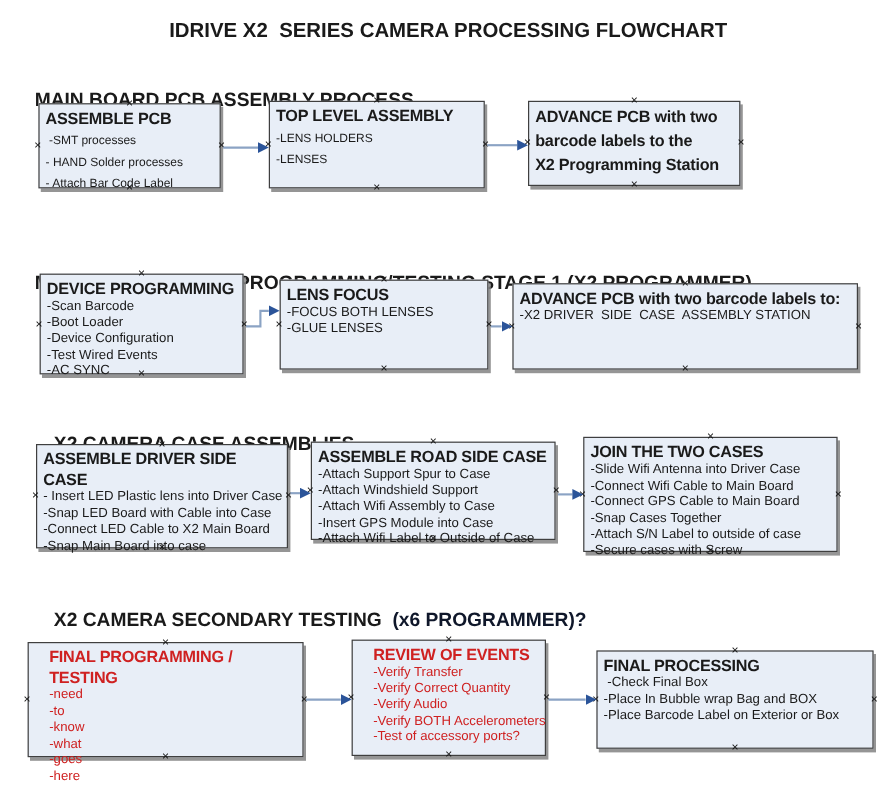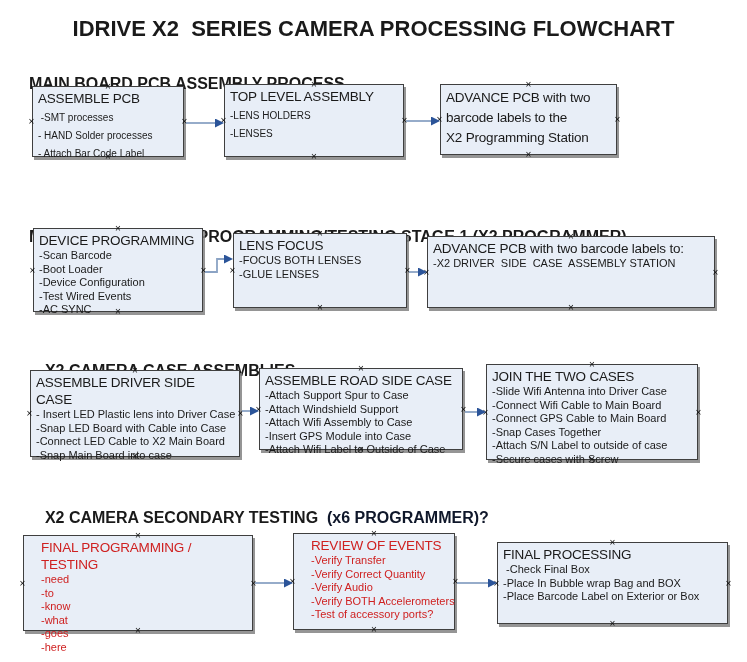--- a/index.html
+++ b/index.html
@@ -3,33 +3,33 @@
 <meta charset="utf-8">
 <title>IDRIVE X2 Flowchart</title>
 <style>
   html,body{margin:0;padding:0;}
   body{
     width:747px;height:662px;position:relative;background:#ffffff;
     font-family:"Liberation Sans",sans-serif;overflow:hidden;
   }
   .page-title{
     position:absolute;top:16px;left:0;width:747px;text-align:center;
-    font-size:22px;font-weight:bold;color:#1a1a1a;white-space:pre;
+    font-size:17px;font-weight:bold;color:#1a1a1a;white-space:pre;
   }
   .sec-heading{
     position:absolute;font-size:16px;font-weight:bold;color:#1a1a1a;white-space:pre;
   }
   .sec-heading .red-part{color:#0f172a;}
   .box{
     position:absolute;background:#e8eef7;border:1px solid #3f3f3f;
     box-shadow:2px 3px 0 rgba(130,130,130,.85);
     padding:3px 5px 0 5px;box-sizing:border-box;z-index:1;
   }
   .bt{
-    font-size:13.5px;font-weight:normal;color:#1a1a1a;line-height:17px;
+    font-size:13.5px;font-weight:bold;color:#1a1a1a;line-height:17px;
     white-space:pre-line;letter-spacing:-0.2px;
   }
   .tall .bt{line-height:20px;}
   .bi{
     font-size:11px;color:#1a1a1a;line-height:13.5px;white-space:pre;
   }
   .lh18 .bi{line-height:18px;font-size:10px;}
   .lh18 .bt{margin-bottom:2px;}
   .red .bt,.red .bi{color:#cf2121;margin-left:12px;}
   .h{

